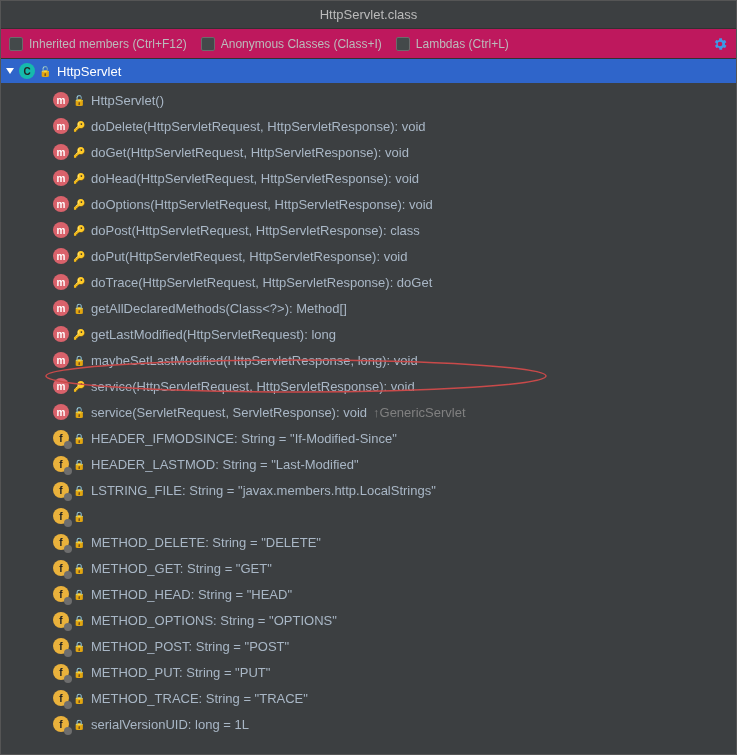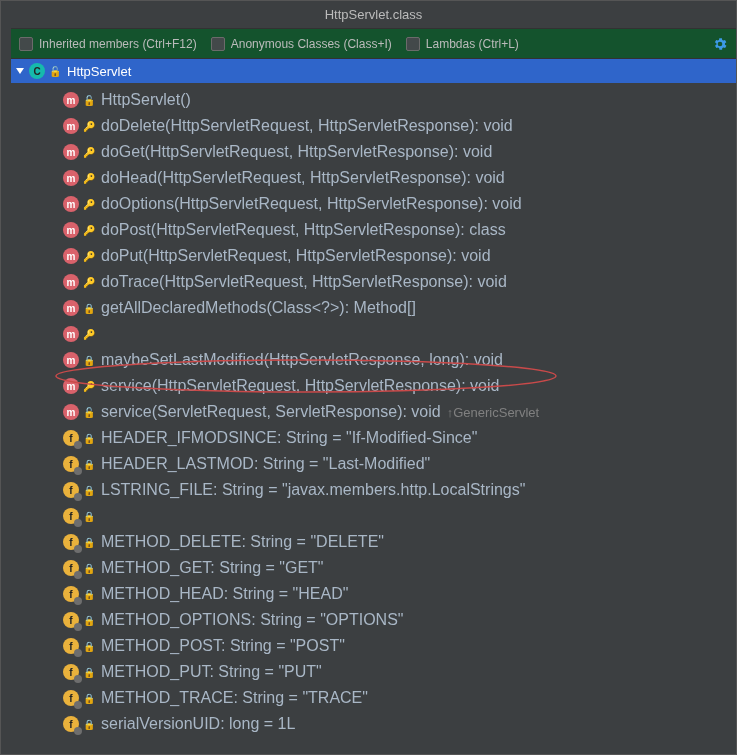--- a/index.html
+++ b/index.html
@@ -18,21 +18,21 @@
     background: #3c3f41;
     display: flex;
     align-items: center;
     justify-content: center;
     color: #bbbbbb;
     font-size: 13px;
     border-bottom: 1px solid #323232;
   }
   .toolbar {
     height: 30px;
-    background: #14532d;
+    background: #be185d;
     display: flex;
     align-items: center;
     padding: 0 8px;
     border-bottom: 1px solid #323232;
     gap: 14px;
   }
   .chk {
     display: flex;
     align-items: center;
     gap: 6px;
@@ -108,28 +108,28 @@
   }
   .member {
     display: flex;
     align-items: center;
     height: 26px;
     padding-left: 52px;
     gap: 6px;
     cursor: pointer;
     white-space: nowrap;
   }
-  .sig { color: #a9b7c6; font-size: 16px; }
+  .sig { color: #a9b7c6; font-size: 13px; }
   .inherit { color: #808080; }
   .red-ellipse {
     position: absolute;
     pointer-events: none;
   }
   .red-ellipse svg { display: block; }
-  .wrap { position: relative; margin-left: 10px; }
+  .wrap { position: relative; }
 </style>
 </head>
 <body>
 
 <div class="wrap">
 
   <div class="titlebar">
     <span>HttpServlet.class</span>
   </div>
 
@@ -193,30 +193,31 @@
         <span class="sig">doPost(HttpServletRequest, HttpServletResponse): class</span>
       </div>
       <div class="member">
         <span class="badge m">m</span>
         <span class="vis key">🔑</span>
         <span class="sig">doPut(HttpServletRequest, HttpServletResponse): void</span>
       </div>
       <div class="member">
         <span class="badge m">m</span>
         <span class="vis key">🔑</span>
-        <span class="sig">doTrace(HttpServletRequest, HttpServletResponse): void</span>
+        <span class="sig">doTrace(HttpServletRequest, HttpServletResponse): doGet</span>
       </div>
       <div class="member">
         <span class="badge m">m</span>
         <span class="vis lock">🔒</span>
         <span class="sig">getAllDeclaredMethods(Class&lt;?&gt;): Method[]</span>
       </div>
       <div class="member">
         <span class="badge m">m</span>
         <span class="vis key">🔑</span>
+        <span class="sig">getLastModified(HttpServletRequest): long</span>
       </div>
       <div class="member">
         <span class="badge m">m</span>
         <span class="vis lock">🔒</span>
         <span class="sig">maybeSetLastModified(HttpServletResponse, long): void</span>
       </div>
       <div class="member">
         <span class="badge m">m</span>
         <span class="vis key">🔑</span>
         <span class="sig">service(HttpServletRequest, HttpServletResponse): void</span>

